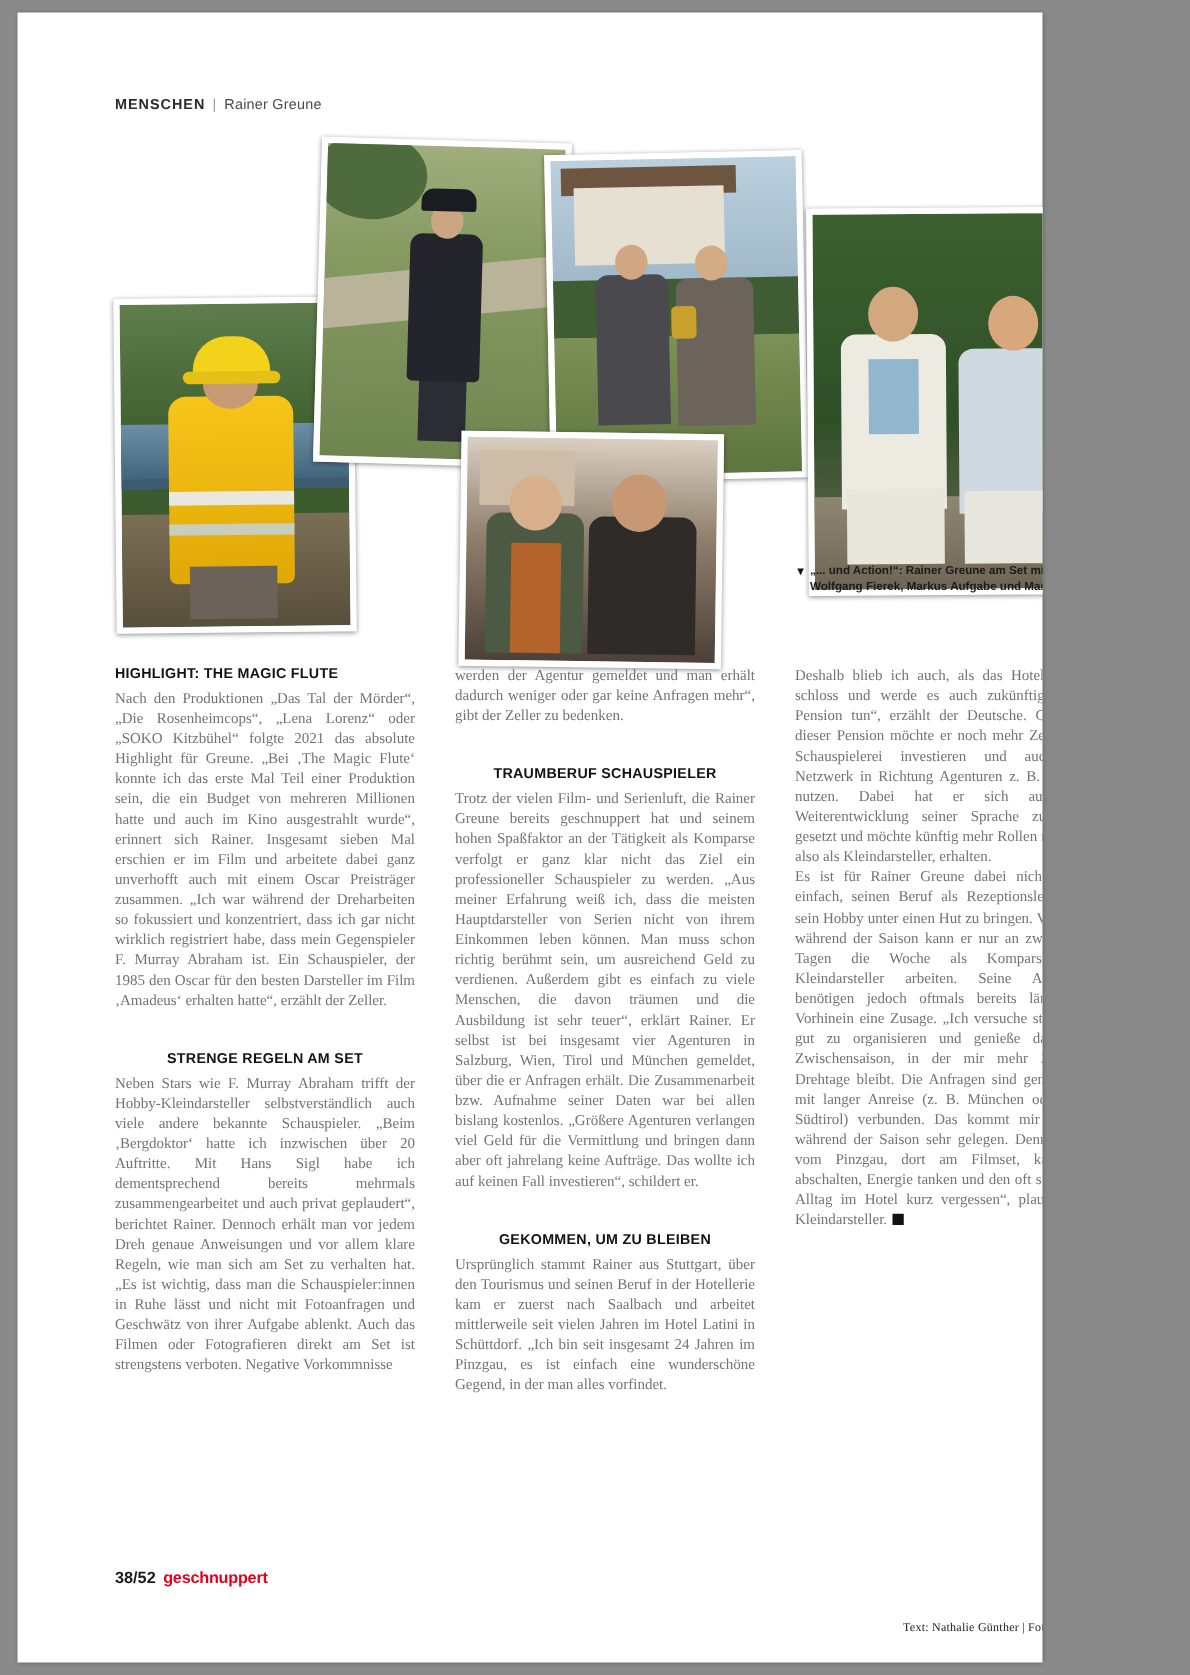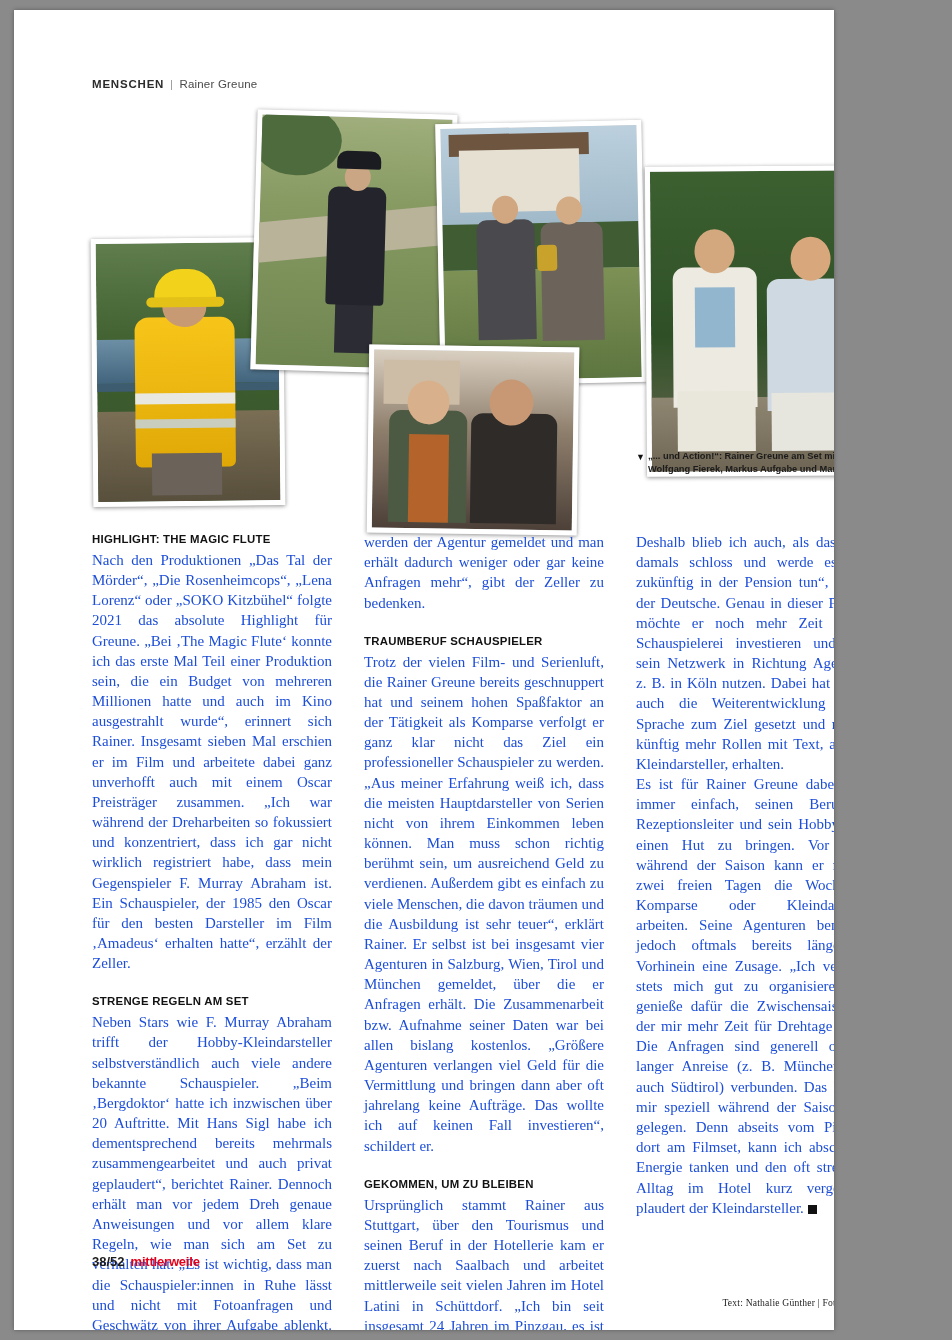--- a/index.html
+++ b/index.html
@@ -174,28 +174,28 @@
   h2.head {
     font-family: "Liberation Sans", sans-serif;
     font-size: 11.4px;
     font-weight: bold;
     letter-spacing: 0.25px;
     color: #121212;
     margin: 0 0 3px 0;
     line-height: 1.3;
     text-transform: uppercase;
   }
-  h2.head.spaced { margin-top: 21px; }
+  h2.head.spaced { margin-top: 32px; text-align: center; }
   p.body {
     margin: 0;
     font-family: "Liberation Serif", serif;
-    font-size: 15px;
+    font-size: 12px;
     line-height: 1.345;
     text-align: justify;
-    color: #1d4ed8;
+    color: #737373;
     hyphens: auto;
     -webkit-hyphens: auto;
   }
 
   .endmark {
     display: inline-block;
     width: 9px;
     height: 9px;
     background: #111;
     vertical-align: -1px;
@@ -338,17 +338,17 @@
 
       <div class="col" id="col3">
         <p class="body">Deshalb blieb ich auch, als das Hotel damals schloss und werde es auch zukünftig in der Pension tun“, erzählt der Deutsche. Genau in dieser Pension möchte er noch mehr Zeit in die Schauspielerei investieren und auch sein Netzwerk in Richtung Agenturen z. B. in Köln nutzen. Dabei hat er sich auch die Weiterentwicklung seiner Sprache zum Ziel gesetzt und möchte künftig mehr Rollen mit Text, also als Kleindarsteller, erhalten.</p>
         <p class="body"><span>Es ist für Rainer Greune dabei nicht immer einfach, seinen Beruf als Rezeptionsleiter und sein Hobby unter einen Hut zu bringen. Vor allem während der Saison kann er nur an zwei freien Tagen die Woche als Komparse oder Kleindarsteller arbeiten. Seine Agenturen benötigen jedoch oftmals bereits länger im Vorhinein eine Zusage. „Ich versuche stets mich gut zu organisieren und genieße dafür die Zwischensaison, in der mir mehr Zeit für Drehtage bleibt. Die Anfragen sind generell oft mit langer Anreise (z. B. München oder auch Südtirol) verbunden. Das kommt mir speziell während der Saison sehr gelegen. Denn abseits vom Pinzgau, dort am Filmset, kann ich abschalten, Energie tanken und den oft stressigen Alltag im Hotel kurz vergessen“, plaudert der Kleindarsteller.</span><span class="endmark"></span></p>
       </div>
 
       <div class="credit">Text: Nathalie Günther | Fotos: Serien</div>
     </div>
 
     <div class="footer">
-      <span>38/52</span><span class="brand">mittlerweile</span>
+      <span>38/52</span><span class="brand">geschnuppert</span>
     </div>
 
   </div>
 </div>
 
 </body></html>

